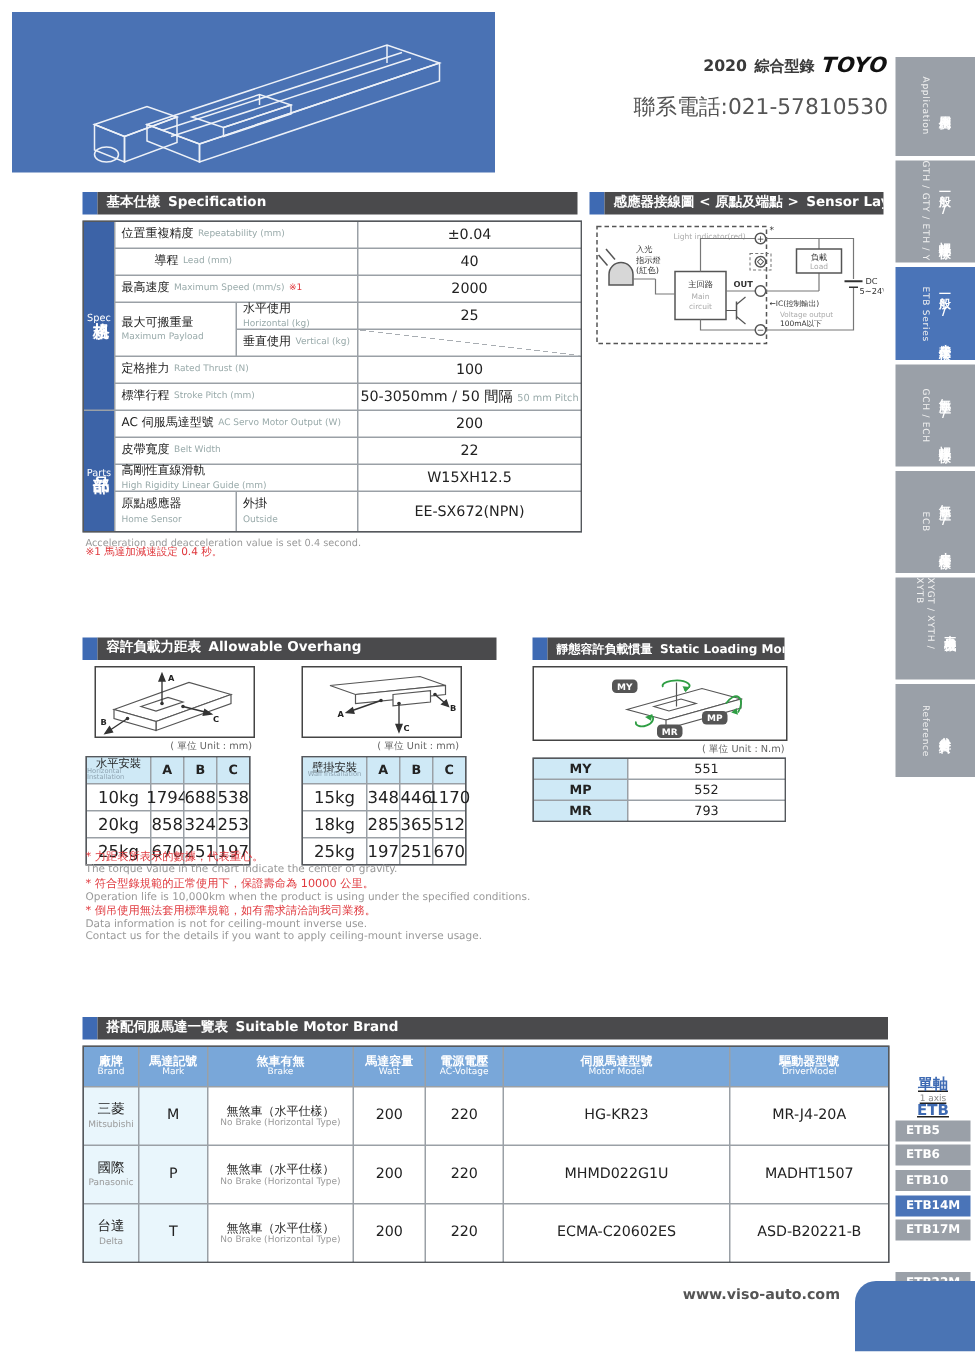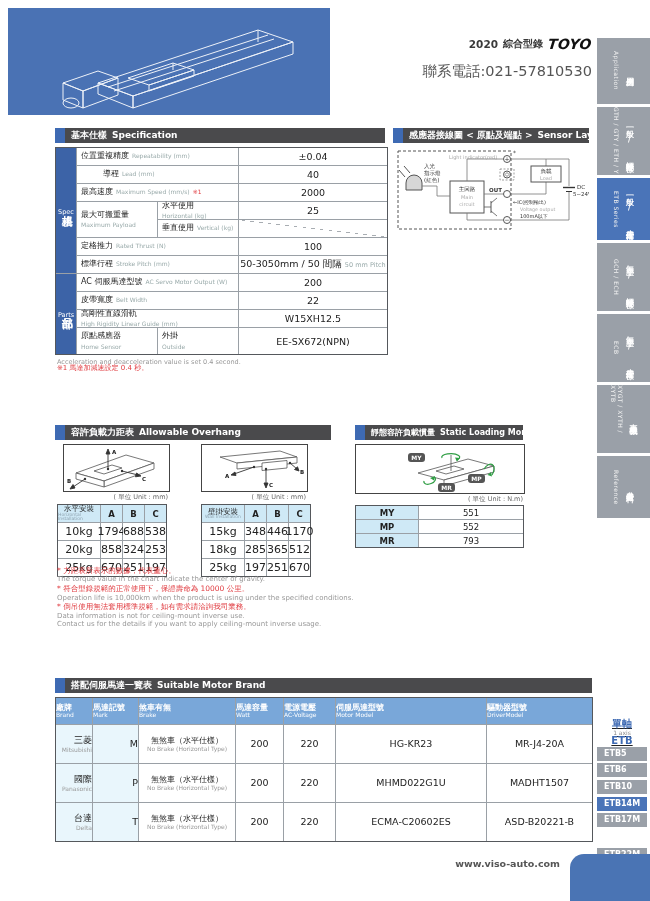--- a/index.html
+++ b/index.html
@@ -61,25 +61,25 @@
   .oh-table .c{background:#fff;display:flex;align-items:center;justify-content:center;font-size:11px;color:#222;}
   .mo-table{display:grid;grid-template-columns:62px 104px;grid-auto-rows:13px;gap:1px;background:#9aa0a6;border:1px solid #55585c;}
   .mo-table .k{background:#cfe9f6;display:flex;align-items:center;justify-content:center;font-size:8.5px;font-weight:bold;color:#222;}
   .mo-table .v{background:#fff;display:flex;align-items:center;justify-content:center;font-size:8.5px;color:#222;}
   
   .notes{left:57px;top:566px;line-height:1.25;}
   .note-red{font-size:7.5px;color:#e03a3f;}
   .note-gray{font-size:7px;color:#999;}
   
   .mt{left:55px;top:697px;display:grid;grid-template-columns:36px 45px 96px 47px 51px 150px 105px;grid-template-rows:26px 38px 38px 38px;gap:1px;background:#9aa0a6;border:1px solid #55585c;}
-  .mt .th{background:#79a7d9;color:#fff;display:flex;flex-direction:column;align-items:flex-start;justify-content:center;line-height:1.15;}
+  .mt .th{background:#79a7d9;color:#fff;display:flex;flex-direction:column;align-items:center;justify-content:center;line-height:1.15;}
   .mt .th .zh{font-size:8px;font-weight:bold;}
   .mt .th .en{font-size:6px;}
   .mt .td{background:#fff;display:flex;flex-direction:column;align-items:center;justify-content:center;font-size:9.5px;color:#222;line-height:1.2;}
-  .mt .td.blue{background:#e9f6fc;align-items:flex-end;}
+  .mt .td.blue{background:#e9f6fc;}
   .mt .td .zh2{font-size:9px;color:#222;}
   .mt .td .en2{font-size:6px;color:#999;}
   .mt .td .bzh{font-size:8px;color:#222;}
   .mt .td .ben{font-size:6px;color:#999;}
   
   .url{left:392px;top:858px;width:168px;text-align:right;font-size:9.5px;font-weight:bold;color:#555;}
   .corner{left:570px;top:854px;width:80px;height:47px;background:#4a74b4;border-top-left-radius:14px;}
   svg text{font-family:"DejaVu Sans","Liberation Sans",sans-serif;}
 </style>
 </head>

